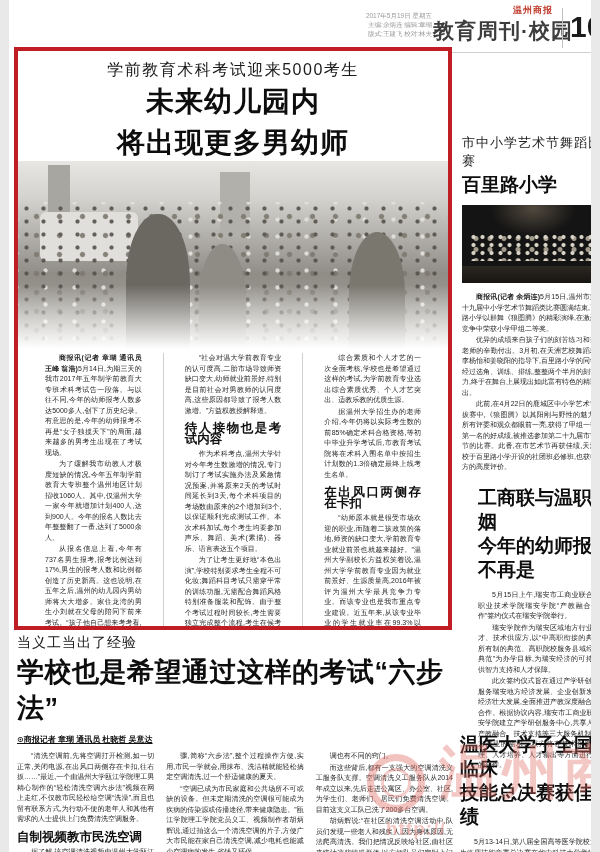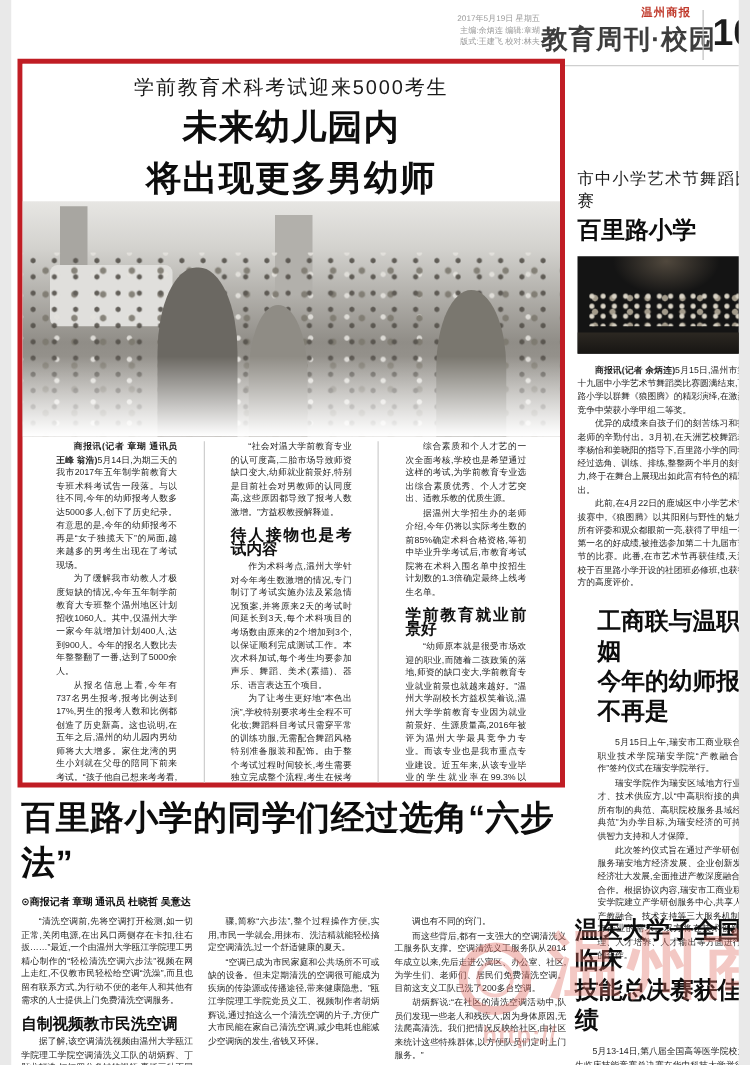--- a/index.html
+++ b/index.html
@@ -65,21 +65,21 @@
     background:linear-gradient(180deg,#2c2822,#171513); }
   .r-body { font-size:7px; line-height:10.5px; text-align:justify; color:#262626; }
   .r2 { position:absolute; left:469px; top:486px; width:144px; }
   .r3 { position:absolute; left:451px; top:733px; width:144px; }
   .r-byline { text-align:right; font-weight:bold; margin-top:2px; }
 
   
   .bottom { position:absolute; left:8px; top:634px; width:436px; }
   .b-kicker { font-size:14px; color:#161616; letter-spacing:1px; }
   .b-h1 { font-size:27px; font-weight:bold; color:#0d0d0d; letter-spacing:.5px; margin-top:2px; }
-  .b-byline { font-size:8px; font-weight:bold; color:#111; margin:8px 0 6px; }
+  .b-byline { font-size:8px; font-weight:bold; color:#111; margin:8px 0 6px;text-decoration:underline; }
   .b-cols { display:flex; }
   .b-col { flex:1; padding-right:12px; font-size:7px; line-height:10.5px; text-align:justify; color:#262626; }
   .b-col:last-child { padding-right:0; }
   .b-sub { font-size:12.5px; font-weight:bold; color:#0f0f0f; margin:7px 0 5px; text-indent:0; }
 
   
   .watermark { position:absolute; left:332px; top:728px; width:268px; height:124px;
     pointer-events:none; overflow:hidden; }
   .wm-ring { position:absolute; left:26px; top:26px; width:58px; height:58px;
     border:7px solid rgba(224,110,100,.42); border-radius:50%; }
@@ -129,21 +129,21 @@
       </div>
       <div class="m-col">
         <p class="para">“社会对温大学前教育专业的认可度高,二胎市场导致师资缺口变大,幼师就业前景好,特别是目前社会对男教师的认同度高,这些原因都导致了报考人数激增。”方益权教授解释道。</p>
         <div class="m-sub">待人接物也是考试内容</div>
         <p class="para">作为术科考点,温州大学针对今年考生数激增的情况,专门制订了考试实施办法及紧急情况预案,并将原来2天的考试时间延长到3天,每个术科项目的考场数由原来的2个增加到3个,以保证顺利完成测试工作。本次术科加试,每个考生均要参加声乐、舞蹈、美术(素描)、器乐、语言表达五个项目。</p>
         <p class="para">为了让考生更好地“本色出演”,学校特别要求考生全程不可化妆;舞蹈科目考试只需穿平常的训练功服,无需配合舞蹈风格特别准备服装和配饰。由于整个考试过程时间较长,考生需要独立完成整个流程,考生在候考过程的一举一动都可能成为影响自己得分的因素,比如排队等候的秩序、待人接物的方式或者一些个人习惯等。可以说,考生一进入考区,对他的考试就开始了。这是对学生品格修养、</p>
       </div>
       <div class="m-col">
         <p class="para">综合素质和个人才艺的一次全面考核,学校也是希望通过这样的考试,为学前教育专业选出综合素质优秀、个人才艺突出、适教乐教的优质生源。</p>
         <p class="para">据温州大学招生办的老师介绍,今年仍将以实际考生数的前85%确定术科合格资格,等初中毕业升学考试后,市教育考试院将在术科入围名单中按招生计划数的1.3倍确定最终上线考生名单。</p>
-        <div class="m-sub">学前教育就业前景好</div>
+        <div class="m-sub">在出风口两侧存在卡扣</div>
         <p class="para">“幼师原本就是很受市场欢迎的职业,而随着二孩政策的落地,师资的缺口变大,学前教育专业就业前景也就越来越好。”温州大学副校长方益权笑着说,温州大学学前教育专业因为就业前景好、生源质量高,2016年被评为温州大学最具竞争力专业。而该专业也是我市重点专业建设。近五年来,从该专业毕业的学生就业率在99.3%以上。</p>
         <p class="para">学前教育专业的学生毕业后大多会选择进入幼教系统工作。所以,在校期间他们将学习学前教育理论课程、艺术类实践课程和教师类的实践课程。</p>
       </div>
     </div>
   </div>
 
   <div class="rail">
     <div class="r-kicker">市中小学艺术节舞蹈比赛</div>
     <div class="r-h">百里路小学</div>
     <div class="photo-dance">
@@ -172,21 +172,22 @@
   <div class="r3">
     <div class="r-h">温医大学子全国临床</div>
     <div class="r-h">技能总决赛获佳绩</div>
     <div class="r-body" style="margin-top:8px">
       <p class="para">5月13-14日,第八届全国高等医学院校大学生临床技能竞赛总决赛在华中科技大学举行,经过两天的激烈角逐,温医大代表队荣获大赛总决赛三等奖。</p>
 
     </div>
   </div>
 
   <div class="bottom">
-    <div class="b-h1">百里路小学的同学们经过选角“六步法”</div>
+    <div class="b-kicker">当义工当出了经验</div>
+    <div class="b-h1">学校也是希望通过这样的考试“六步法”</div>
     <div class="b-byline">⊙商报记者 章瑚 通讯员 杜晓哲 吴意达</div>
     <div class="b-cols">
       <div class="b-col">
         <p class="para">“清洗空调前,先将空调打开检测,如一切正常,关闭电源,在出风口两侧存在卡扣,往右扳……”最近,一个由温州大学瓯江学院理工男精心制作的“轻松清洗空调六步法”视频在网上走红,不仅教市民轻松给空调“洗澡”,而且也留有联系方式,为行动不便的老年人和其他有需求的人士提供上门免费清洗空调服务。</p>
         <div class="b-sub">自制视频教市民洗空调</div>
         <p class="para">据了解,该空调清洗视频由温州大学瓯江学院理工学院空调清洗义工队的胡炳辉、丁颢龙打造,短短四分多钟的视频,囊括三种不同类型的空调,一共分为“检测空调并切断电源、拆解空调、抽出过滤网、清洗过滤网、组装还原、开机测验”等六个步</p>
       </div>
       <div class="b-col">
         <p class="para">骤,简称“六步法”,整个过程操作方便,实用,市民一学就会,用抹布、洗洁精就能轻松搞定空调清洗,过一个舒适健康的夏天。</p>
         <p class="para">“空调已成为市民家庭和公共场所不可或缺的设备。但未定期清洗的空调很可能成为疾病的传染源或传播途径,带来健康隐患。”瓯江学院理工学院党员义工、视频制作者胡炳辉说,通过拍这么一个清洗空调的片子,方便广大市民能在家自己清洗空调,减少电耗也能减少空调病的发生,省钱又环保。</p>

